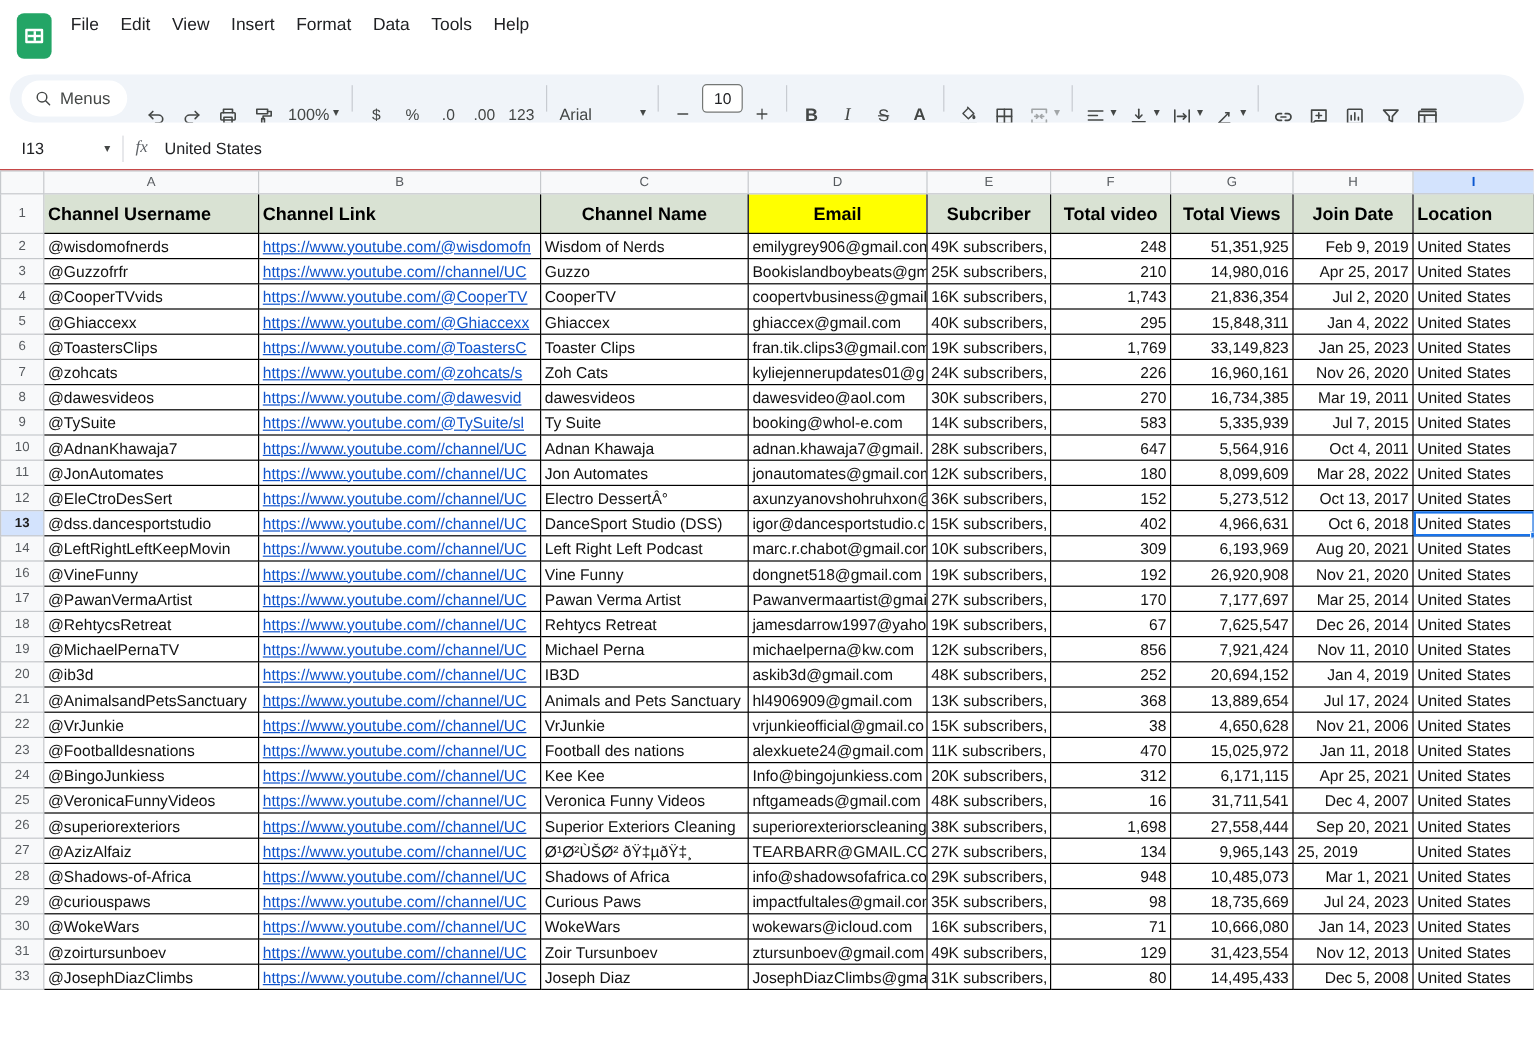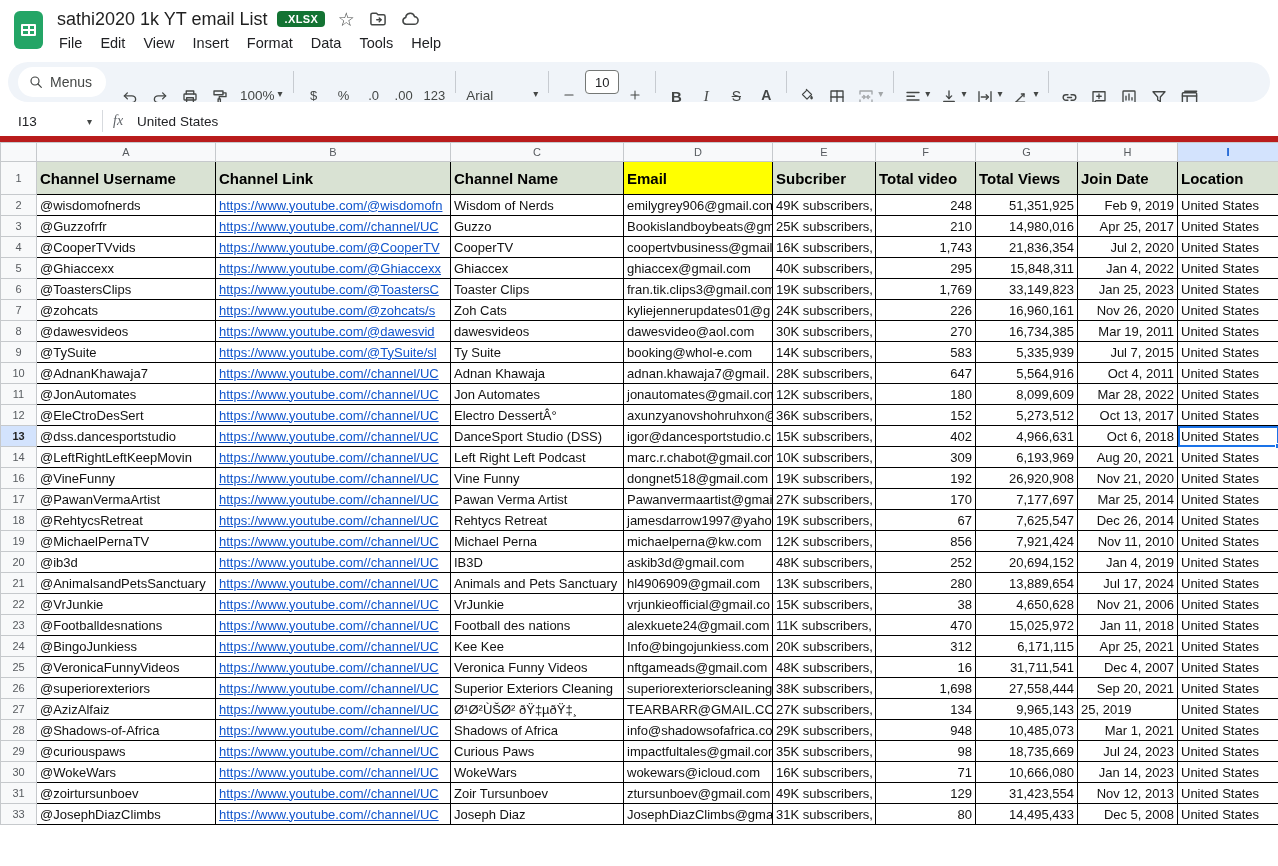--- a/index.html
+++ b/index.html
@@ -48,21 +48,21 @@
   .ital-i { font-style:italic; font-family:"Liberation Serif", serif; font-size:15px; }
   .strike-s { text-decoration:line-through; font-size:14px; }
   .color-a { display:flex; flex-direction:column; align-items:center; line-height:1; }
   .color-a .a { font-size:14px; font-weight:bold; }
   .color-a .bar { width:14px; height:3px; background:#b3261e; margin-top:1px; }
   .fill-stack { display:flex; flex-direction:column; align-items:center; }
   .fill-stack .bar { width:14px; height:3px; background:#eef3f8; border:1px solid #dadce0; margin-top:1px; }
   .disabled { opacity:.45; }
 
   
-  .formula { height:36px; display:flex; align-items:center; border-bottom:6px solid #b91c1c; padding-left:12px; }
+  .formula { height:36px; display:flex; align-items:center; border-bottom:1px solid #b91c1c; padding-left:12px; }
   .name-box { width:86px; display:flex; align-items:center; justify-content:space-between; font-size:13.5px;
               padding:0 6px 0 6px; color:#202124; }
   .name-caret { font-size:10px; color:#444746; }
   .fbar-sep { width:1px; height:22px; background:#d7dade; margin:0 10px 0 4px; }
   .fx { font-style:italic; font-family:"Liberation Serif", serif; color:#5f6368; font-size:14px; margin-right:14px; }
   .fbar-value { font-size:13.5px; color:#202124; }
 
   
   table { border-collapse:collapse; table-layout:fixed; width:1278px; }
   td,th { margin:0; font-weight:normal; }
@@ -71,53 +71,34 @@
             height:19px; padding:0; }
   .colhdr.sel { background:#d3e3fd; color:#0b57d0; font-weight:bold; }
   .rowhdr { background:#f8f9fa; border:1px solid #c6c9cc; font-size:11px; color:#575b5f; text-align:center; padding:0; }
   .rowhdr.sel { background:#d3e3fd; color:#1f1f1f; font-weight:bold; }
   tr.hdr-row { height:33px; }
   tr.data-row { height:21px; }
   .cell { border:1px solid #000; font-size:13px; padding:0 3px; white-space:nowrap; overflow:hidden;
           background:#fff; color:#111; }
   .hd { background:#d9e2d3; font-weight:bold; font-size:15px; color:#000; }
   .hd-yellow { background:#ffff00; }
-  .al { text-align:left; } .ac { } .ar { text-align:right; }
+  .al { text-align:left; } .ac { text-align:center; } .ar { text-align:right; }
   .link-text { color:#1155cc; text-decoration:underline; }
   .sel-cell { outline:2px solid #1a73e8; outline-offset:-2px; position:relative; overflow:visible; }
   .fill-handle { position:absolute; width:6px; height:6px; background:#1a73e8; right:-3px; bottom:-3px;
                  border:1px solid #fff; }
 </style>
 </head>
 <body>
 
 <div class="titlebar">
   <div class="logo">
       <div class="logo-grid"></div>
     </div>
   <div class="title-block">
-    <div class="title-row">
-      <span class="doc-title">sathi2020 1k YT email List</span>
-      <span class="xlsx-badge">.XLSX</span>
-      <span class="tb-icon">
-          <span class="star-glyph">☆</span>
-        </span>
-      <span class="tb-icon">
-        <svg width="20" height="20" viewBox="0 0 24 24" class="ic">
-            <path d="M3.5 7a2 2 0 0 1 2-2h4.6l2 2h6.4a2 2 0 0 1 2 2v8a2 2 0 0 1-2 2h-13a2 2 0 0 1-2-2z"></path>
-            <path d="M10.5 13h5"></path>
-            <path d="M13.5 10.8l2.2 2.2-2.2 2.2"></path>
-          </svg>
-      </span>
-      <span class="tb-icon">
-        <svg width="21" height="21" viewBox="0 0 24 24" class="ic">
-            <path d="M7 17.5a4 4 0 0 1-.4-7.9 5.1 5.1 0 0 1 10-.9 4.2 4.2 0 0 1-.7 8.8z"></path>
-          </svg>
-      </span>
-    </div>
     <div class="menu-row">
         <span class="menu-item">File</span>
         <span class="menu-item">Edit</span>
         <span class="menu-item">View</span>
         <span class="menu-item">Insert</span>
         <span class="menu-item">Format</span>
         <span class="menu-item">Data</span>
         <span class="menu-item">Tools</span>
         <span class="menu-item">Help</span>
       </div>
@@ -543,21 +524,21 @@
         <td class="cell ar">Jan 4, 2019</td>
         <td class="cell al">United States</td>
       </tr>
       <tr class="data-row">
         <td class="rowhdr">21</td>
         <td class="cell al">@AnimalsandPetsSanctuary</td>
         <td class="cell al"><span class="link-text">https://www.youtube.com//channel/UC</span></td>
         <td class="cell al">Animals and Pets Sanctuary</td>
         <td class="cell al">hl4906909@gmail.com</td>
         <td class="cell al">13K subscribers,</td>
-        <td class="cell ar">280</td>
+        <td class="cell ar">368</td>
         <td class="cell ar">13,889,654</td>
         <td class="cell ar">Jul 17, 2024</td>
         <td class="cell al">United States</td>
       </tr>
       <tr class="data-row">
         <td class="rowhdr">22</td>
         <td class="cell al">@VrJunkie</td>
         <td class="cell al"><span class="link-text">https://www.youtube.com//channel/UC</span></td>
         <td class="cell al">VrJunkie</td>
         <td class="cell al">vrjunkieofficial@gmail.co</td>

